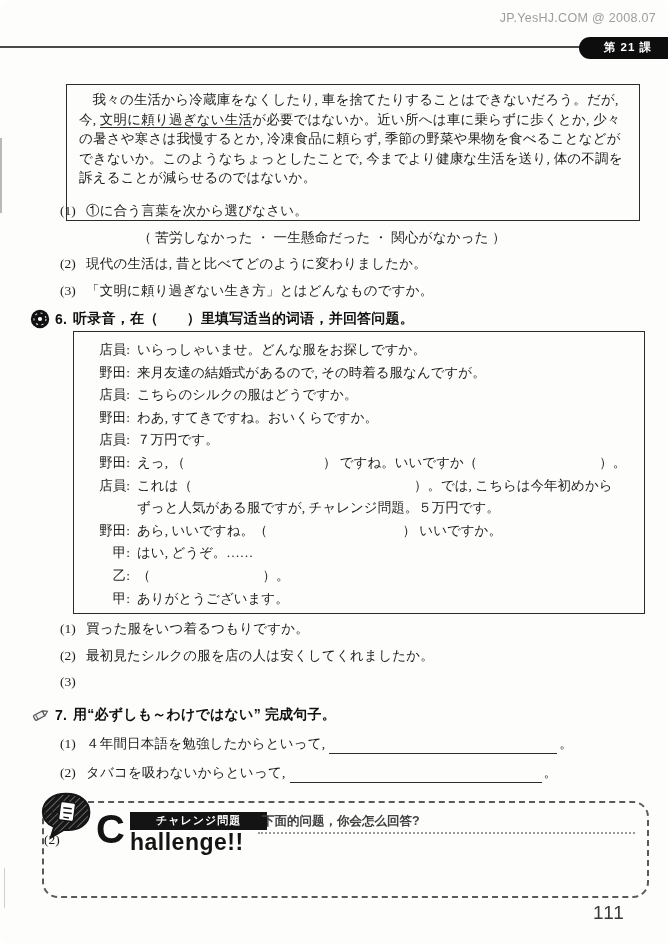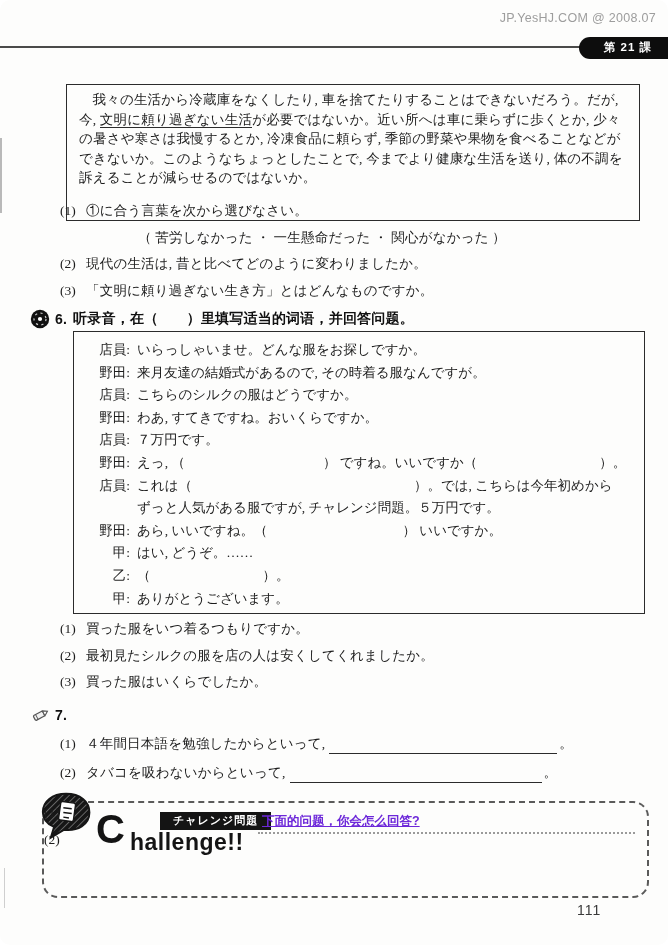--- a/index.html
+++ b/index.html
@@ -71,43 +71,43 @@
     border:2px dashed #5a5a5a; border-radius:16px; background:#fdfdfc;
   }
   .bubble-icon { position:absolute; left:-4px; top:-12px; }
   .logo-c {
     position:absolute; left:52px; top:6px;
     font-family:"Liberation Sans","DejaVu Sans",sans-serif;
     font-weight:900; font-size:40px; line-height:40px; color:#141414;
   }
   .logo-badge {
     position:absolute; left:86px; top:9px;
-    background:#141414; color:#fff; padding:1px 13px 2px;
-    font-family:"Liberation Sans","DejaVu Sans",sans-serif;
-    font-size:11px; font-weight:bold; letter-spacing:1px;margin-left:30px;
+    background:#141414; color:#fff; padding:1px 26px 2px;
+    font-family:"Liberation Sans","DejaVu Sans",sans-serif;
+    font-size:11px; font-weight:bold; letter-spacing:1px;
   }
   .logo-rest {
     position:absolute; left:86px; top:26px;
     font-family:"Liberation Sans","DejaVu Sans",sans-serif;
     font-weight:900; font-size:23px; letter-spacing:.5px; color:#141414;
   }
   .challenge-prompt {
     position:absolute; left:218px; top:10px;
     font-family:"Liberation Sans","DejaVu Sans",sans-serif;
-    font-weight:bold; font-size:12.5px; color:#6d28d9;text-decoration:underline;
+    font-weight:bold; font-size:12.5px; color:#404040;
   }
   .challenge-dots { position:absolute; left:214px; top:29px; right:12px; border-top:2px dotted #9a9a9a; }
   #challenge-questions { position:static; }
   #challenge-questions .q-row { position:relative; }
   .challenge-qwrap { position:absolute; left:28px; top:47px; width:560px; font-size:13.5px; }
   
   .page-number {
-    position:absolute; left:577px; top:902px;
-    font-family:"Liberation Sans","DejaVu Sans",sans-serif;
-    font-size:14px; color:#3a3a3a; letter-spacing:1px;
+    position:absolute; left:593px; top:902px;
+    font-family:"Liberation Sans","DejaVu Sans",sans-serif;
+    font-size:19px; color:#3a3a3a; letter-spacing:1px;
   }
   .scan-edge-1 { position:absolute; left:0; top:138px; width:2px; height:75px; background:#b9b9b9; }
   .scan-edge-2 { position:absolute; left:4px; top:868px; width:1px; height:40px; background:#cfcfcf; }
 </style>
 </head>
 <body>
 
 <div class="page">
 
   <div class="watermark">JP.YesHJ.COM @ 2008.07</div>
@@ -206,35 +206,35 @@
       <div class="q-row">
         <span class="q-num">(1)</span>
         <span class="q-text">買った服をいつ着るつもりですか。</span>
       </div>
       <div class="q-row">
         <span class="q-num">(2)</span>
         <span class="q-text">最初見たシルクの服を店の人は安くしてくれましたか。</span>
       </div>
       <div class="q-row">
         <span class="q-num">(3)</span>
-        <span class="q-text">買った服はいくらでしたか。</span>
       </div>
     </div>
 
   <div class="sec-header" id="sec7-header">
     <span class="sec-icon">
       <svg width="20" height="18" viewBox="0 0 20 18">
         <g transform="rotate(-28 10 9)">
           <rect x="3.5" y="6.5" width="10.5" height="5.5" rx="1.2" fill="#f2f2f2" stroke="#555" stroke-width="1.2"></rect>
           <path d="M14 6.5 L18.3 9.2 L14 12 Z" fill="#fff" stroke="#555" stroke-width="1.1"></path>
           <line x1="6.3" y1="6.6" x2="6.3" y2="12" stroke="#555" stroke-width="1"></line>
         </g>
       </svg>
     </span>
     <span class="sec-num">7.</span>
+    <span>用“必ずしも～わけではない” 完成句子。</span>
   </div>
 
   <div id="sec7-items">
       <div class="s7-row">
         <span class="q-num">(1)</span>
         <span class="q-text">４年間日本語を勉強したからといって,</span>
         <span class="s7-blank" style="width: 228px;"></span>
         <span class="s7-suffix">。</span>
       </div>
       <div class="s7-row">

